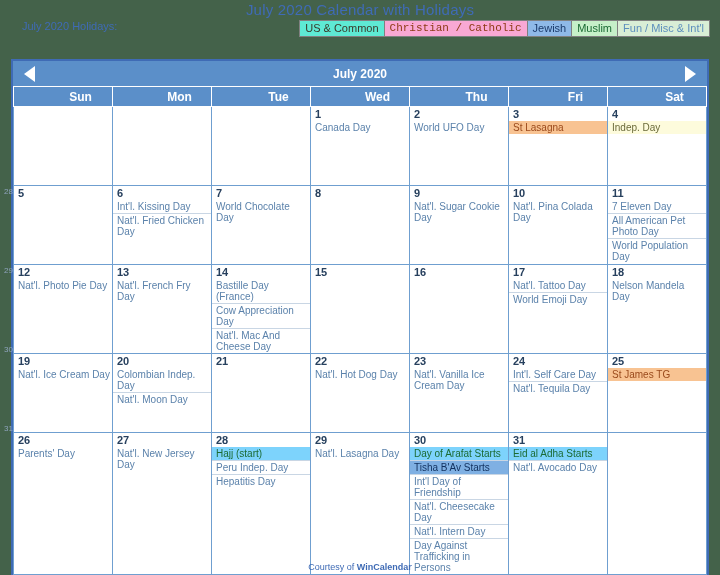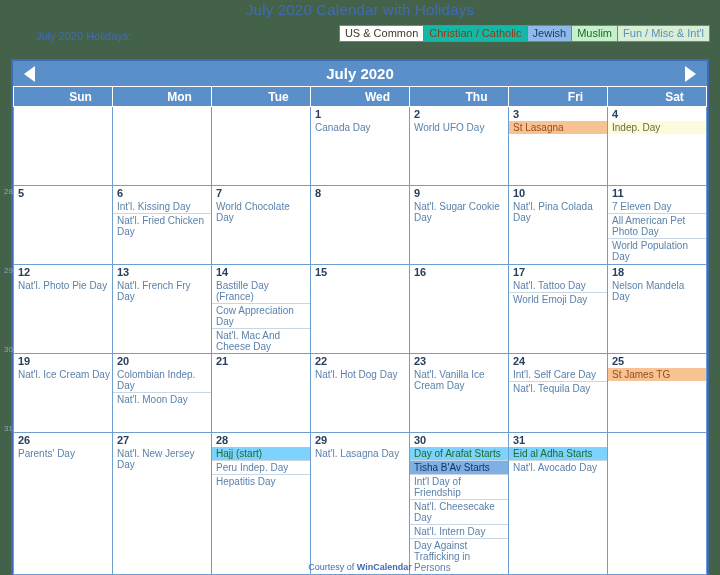--- a/index.html
+++ b/index.html
@@ -19,22 +19,22 @@
     color: #3f6bb5;
     font-size: 15px;
     padding-top: 0;
     letter-spacing: .2px;
     height: 20px;
     line-height: 20px;
   }
   .legend-row {
     height: 22px;
     display: flex;
-    align-items: flex-end;
-    padding-left: 36px;
+    align-items: flex-start;
+    padding-left: 22px;
     box-sizing: border-box;
   }
   .legend-label {
     color: #3f6bb5;
     font-size: 11px;
     flex: 0 0 auto;
   }
   .legend-chips {
     margin-left: auto;
     margin-right: 11px;
@@ -44,22 +44,22 @@
   }
   .chip {
     font-size: 11px;
     line-height: 15px;
     padding: 0 5px;
     border: 1px solid #808080;
     margin-right: -1px;
     white-space: nowrap;
     box-sizing: border-box;
   }
-  .chip.us      { background: #ffffff; color: #3a3a2a; }
-  .chip.chr     { background: #14b8a6; color: #8d3a14; }
+  .chip.us      { background: #5eead4; color: #3a3a2a; }
+  .chip.chr     { background: #f9a8d4; color: #8d3a14; font-family: Liberation Mono, monospace; }
   .chip.jew     { background: #8fb9e8; color: #1b3a6b; }
   .chip.mus     { background: #c6f0c9; color: #1b6b34; }
   .chip.fun     { background: #d9eed6; color: #5d8fbd; }
 
   .cal-wrap {
     position: absolute;
     left: 11px;
     top: 59px;
     width: 698px;
     border: 2px solid #3f6bb5;
@@ -70,21 +70,21 @@
     height: 25px;
     background: #5b8fc9;
     display: flex;
     align-items: center;
     justify-content: center;
     position: relative;
     border-bottom: 1px solid #ffffff;
   }
   .month-bar .month-title {
     color: #ffffff;
-    font-size: 15px;
+    font-size: 12px;
     font-weight: bold;
   }
   .nav-arrow {
     position: absolute;
     top: 50%;
     transform: translateY(-50%);
     width: 0; height: 0;
     cursor: pointer;
   }
   .nav-prev {

